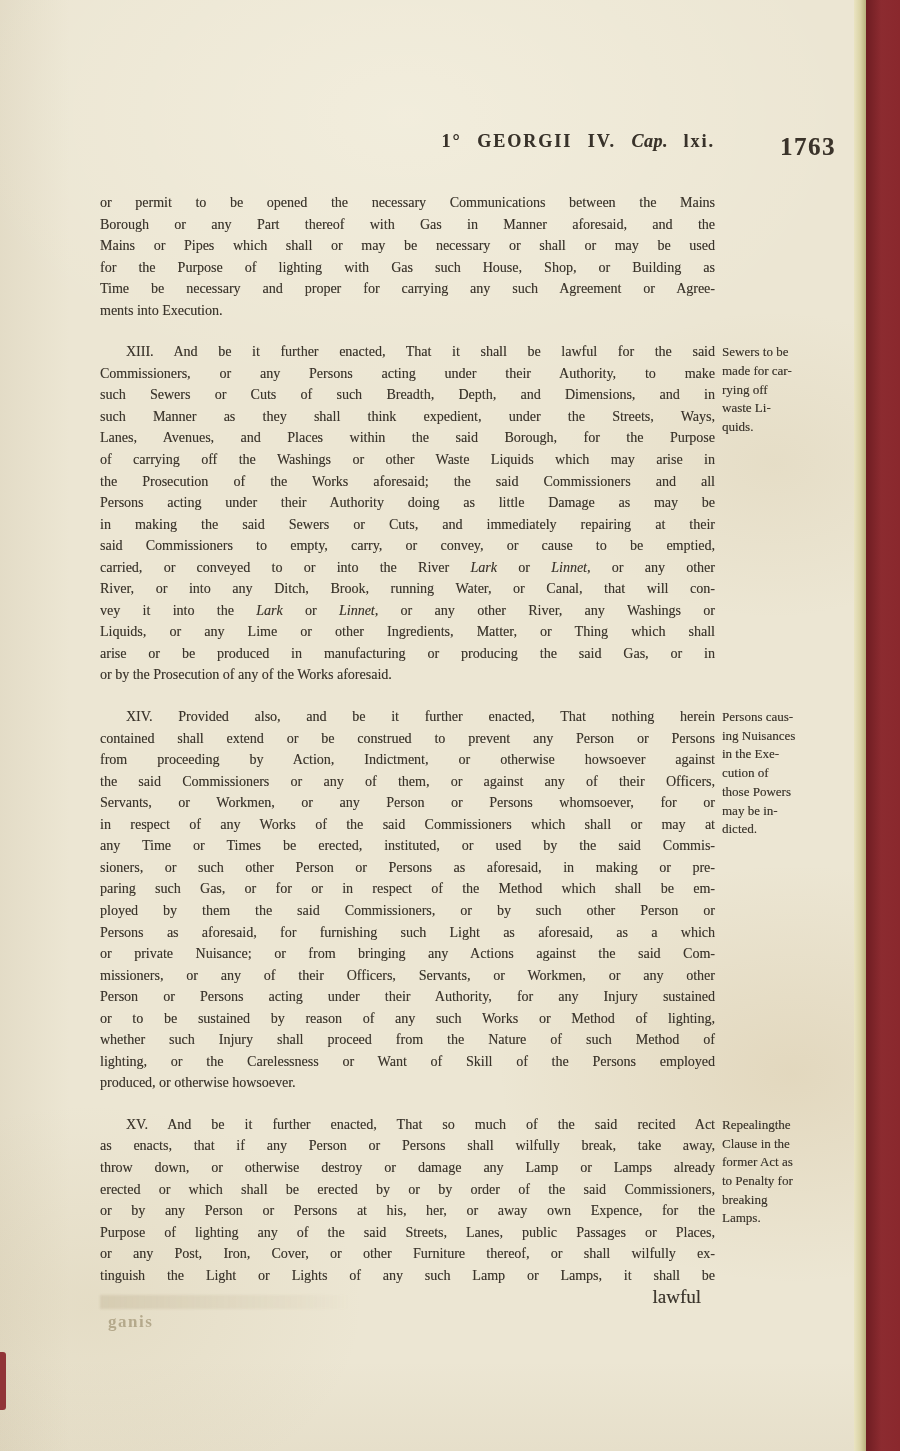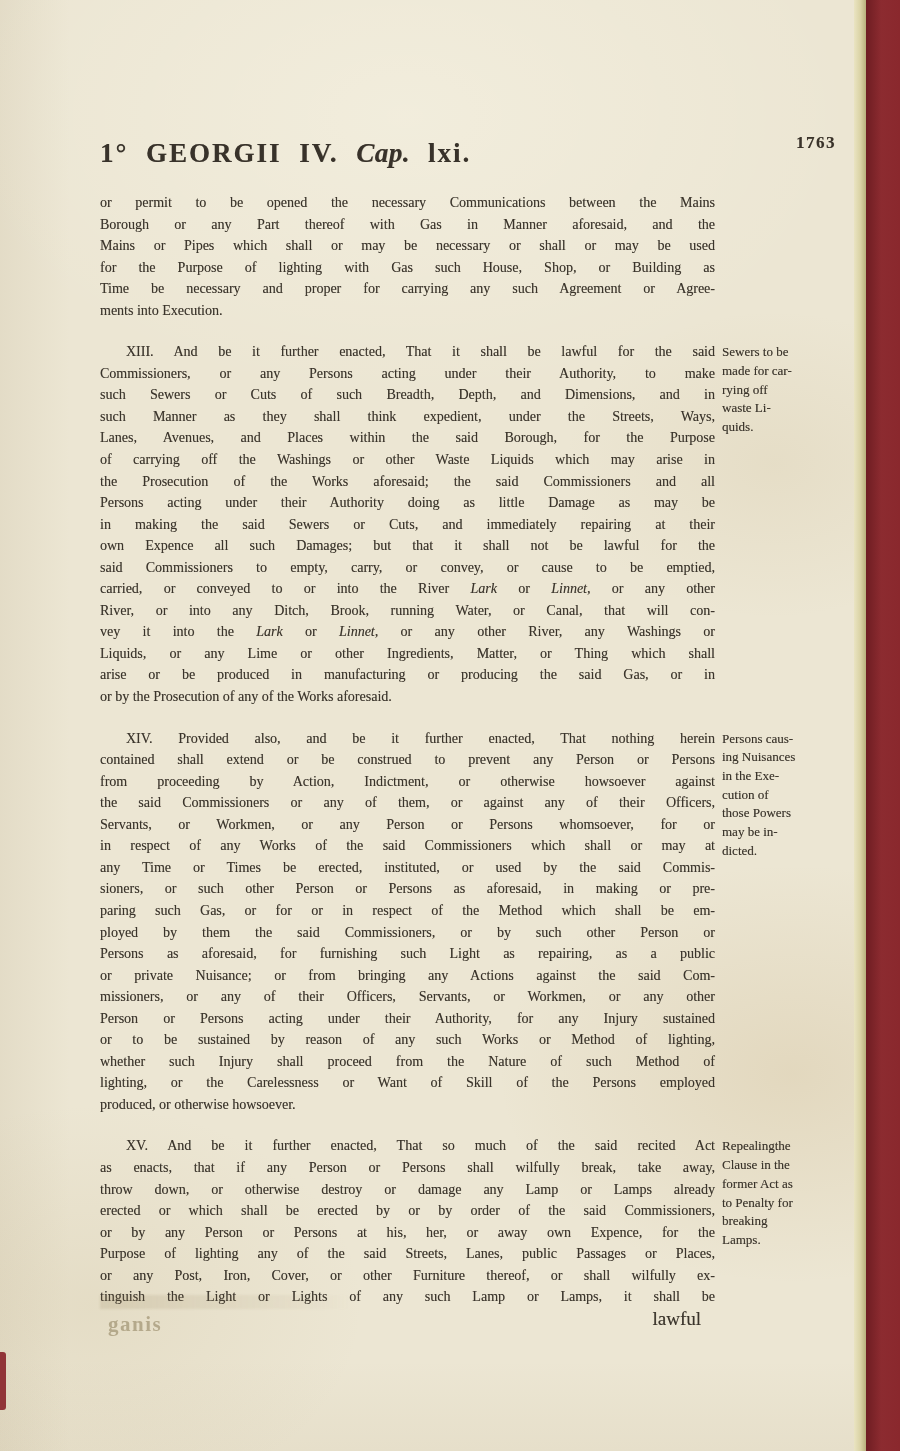--- a/index.html
+++ b/index.html
@@ -22,42 +22,42 @@
   .fore-edge{position:absolute;top:0;bottom:0;right:34px;width:12px;
     background:linear-gradient(90deg,#eae4c2,#d9d2a4 55%,#b7b07c);}
   .red-backdrop{position:absolute;top:0;bottom:0;right:0;width:34px;
     background:linear-gradient(90deg,#6e1d22,var(--backdrop-red,#8c2b30) 45%,#8a282d);}
   .red-corner{position:absolute;left:0;top:1352px;width:6px;height:58px;
     background:var(--backdrop-red,#8c2b30);border-radius:0 3px 3px 0;opacity:.95;}
 
   .content{position:absolute;left:100px;top:130px;width:745px;}
 
   .header{position:relative;width:740px;height:42px;margin-bottom:12px;}
-  .title{position:absolute;left:0;top:8px;width:615px;text-align:left;
-    font-size:27px;font-weight:bold;letter-spacing:2px;word-spacing:9px;
+  .title{position:absolute;left:0;top:1px;width:615px;text-align:right;
+    font-size:18px;font-weight:bold;letter-spacing:2px;word-spacing:9px;
     color:#38322a;text-shadow:.3px .3px .4px rgba(55,48,38,.45);}
   .title i{letter-spacing:.5px;}
-  .pagenum{position:absolute;right:4px;top:3px;font-size:17px;font-weight:bold;
+  .pagenum{position:absolute;right:4px;top:3px;font-size:25px;font-weight:bold;
     letter-spacing:1.5px;color:#3a332a;text-shadow:.3px .3px .4px rgba(55,48,38,.4);}
 
   .body-text{width:745px;}
   .section{position:relative;margin-top:13px;}
   .section:first-child{margin-top:0;}
   .para{width:615px;font-size:14px;line-height:21.55px;
     text-shadow:.25px .25px .35px rgba(58,50,40,.42);margin-top:20px;}
   .line{text-align:justify;text-align-last:justify;white-space:normal;}
   .line.lastline{text-align-last:left;}
   .line.indent{text-indent:26px;}
   .margin-note{position:absolute;left:622px;top:2px;width:132px;
     font-size:13px;line-height:18.7px;
     text-shadow:.2px .2px .3px rgba(58,50,40,.42);}
   .catchword{width:615px;text-align:right;padding-right:14px;box-sizing:border-box;
     font-size:19px;line-height:21.55px;
     text-shadow:.25px .25px .35px rgba(58,50,40,.42);}
-  .show-through{position:absolute;left:108px;top:1312px;font-size:21px;
+  .show-through{position:absolute;left:108px;top:1312px;font-size:17px;
     font-weight:bold;color:#8d7e5b;opacity:.55;letter-spacing:1.5px;
     filter:blur(.5px);}
   .smudge{position:absolute;left:100px;top:1295px;width:250px;height:14px;
     background:linear-gradient(90deg,rgba(150,130,90,.18),rgba(150,130,90,.05) 80%,transparent);
     filter:blur(1.2px);}
   i{font-style:italic;}
 </style>
 </head>
 <body>
 
@@ -86,21 +86,20 @@
           <div class="para">
             <div class="line indent">XIII. And be it further enacted, That it shall be lawful for the said</div>
             <div class="line">Commissioners, or any Persons acting under their Authority, to make</div>
             <div class="line">such Sewers or Cuts of such Breadth, Depth, and Dimensions, and in</div>
             <div class="line">such Manner as they shall think expedient, under the Streets, Ways,</div>
             <div class="line">Lanes, Avenues, and Places within the said Borough, for the Purpose</div>
             <div class="line">of carrying off the Washings or other Waste Liquids which may arise in</div>
             <div class="line">the Prosecution of the Works aforesaid; the said Commissioners and all</div>
             <div class="line">Persons acting under their Authority doing as little Damage as may be</div>
             <div class="line">in making the said Sewers or Cuts, and immediately repairing at their</div>
-            <div class="line">own Expence all such Damages; but that it shall not be lawful for the</div>
             <div class="line">said Commissioners to empty, carry, or convey, or cause to be emptied,</div>
             <div class="line">carried, or conveyed to or into the River <i>Lark</i> or <i>Linnet</i>, or any other</div>
             <div class="line">River, or into any Ditch, Brook, running Water, or Canal, that will con-</div>
             <div class="line">vey it into the <i>Lark</i> or <i>Linnet</i>, or any other River, any Washings or</div>
             <div class="line">Liquids, or any Lime or other Ingredients, Matter, or Thing which shall</div>
             <div class="line">arise or be produced in manufacturing or producing the said Gas, or in</div>
             <div class="line lastline">or by the Prosecution of any of the Works aforesaid.</div>
           </div>
           <div class="margin-note">
             <div class="mn-line">Sewers to be</div>
@@ -115,21 +114,21 @@
             <div class="line indent">XIV. Provided also, and be it further enacted, That nothing herein</div>
             <div class="line">contained shall extend or be construed to prevent any Person or Persons</div>
             <div class="line">from proceeding by Action, Indictment, or otherwise howsoever against</div>
             <div class="line">the said Commissioners or any of them, or against any of their Officers,</div>
             <div class="line">Servants, or Workmen, or any Person or Persons whomsoever, for or</div>
             <div class="line">in respect of any Works of the said Commissioners which shall or may at</div>
             <div class="line">any Time or Times be erected, instituted, or used by the said Commis-</div>
             <div class="line">sioners, or such other Person or Persons as aforesaid, in making or pre-</div>
             <div class="line">paring such Gas, or for or in respect of the Method which shall be em-</div>
             <div class="line">ployed by them the said Commissioners, or by such other Person or</div>
-            <div class="line">Persons as aforesaid, for furnishing such Light as repairing, as a public</div>
+            <div class="line">Persons as aforesaid, for furnishing such Light as aforesaid, as a which</div>
             <div class="line">or private Nuisance; or from bringing any Actions against the said Com-</div>
             <div class="line">missioners, or any of their Officers, Servants, or Workmen, or any other</div>
             <div class="line">Person or Persons acting under their Authority, for any Injury sustained</div>
             <div class="line">or to be sustained by reason of any such Works or Method of lighting,</div>
             <div class="line">whether such Injury shall proceed from the Nature of such Method of</div>
             <div class="line">lighting, or the Carelessness or Want of Skill of the Persons employed</div>
             <div class="line lastline">produced, or otherwise howsoever.</div>
           </div>
           <div class="margin-note">
             <div class="mn-line">Persons caus-</div>

